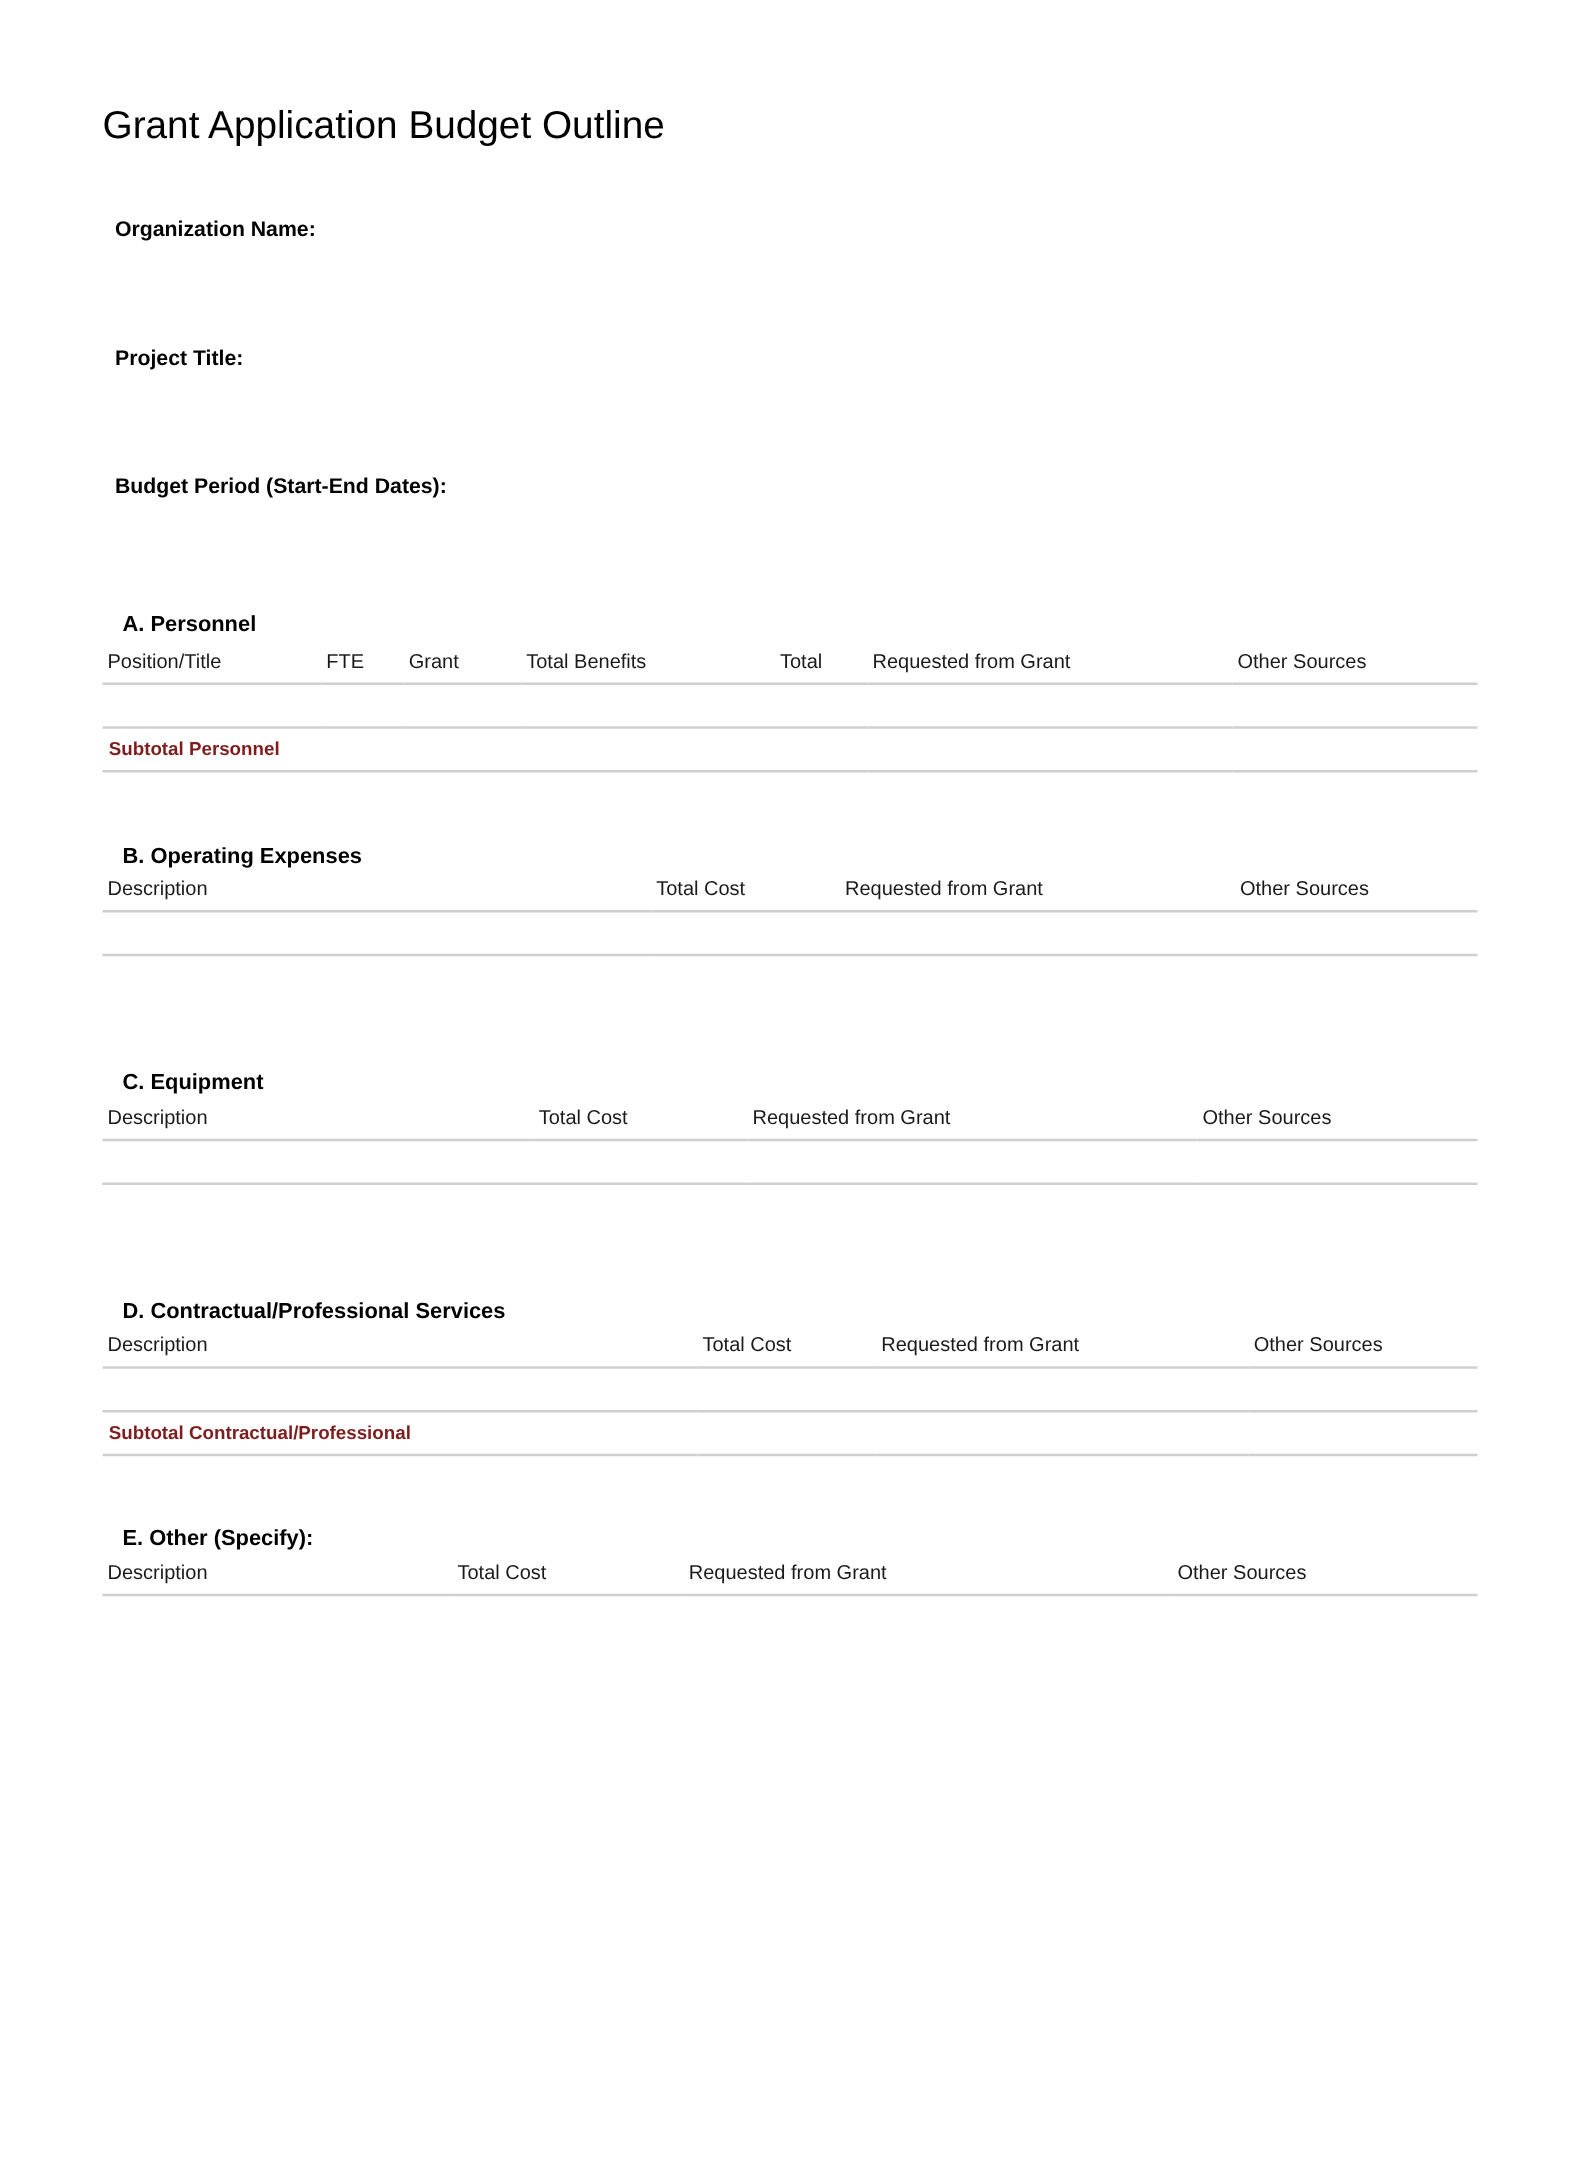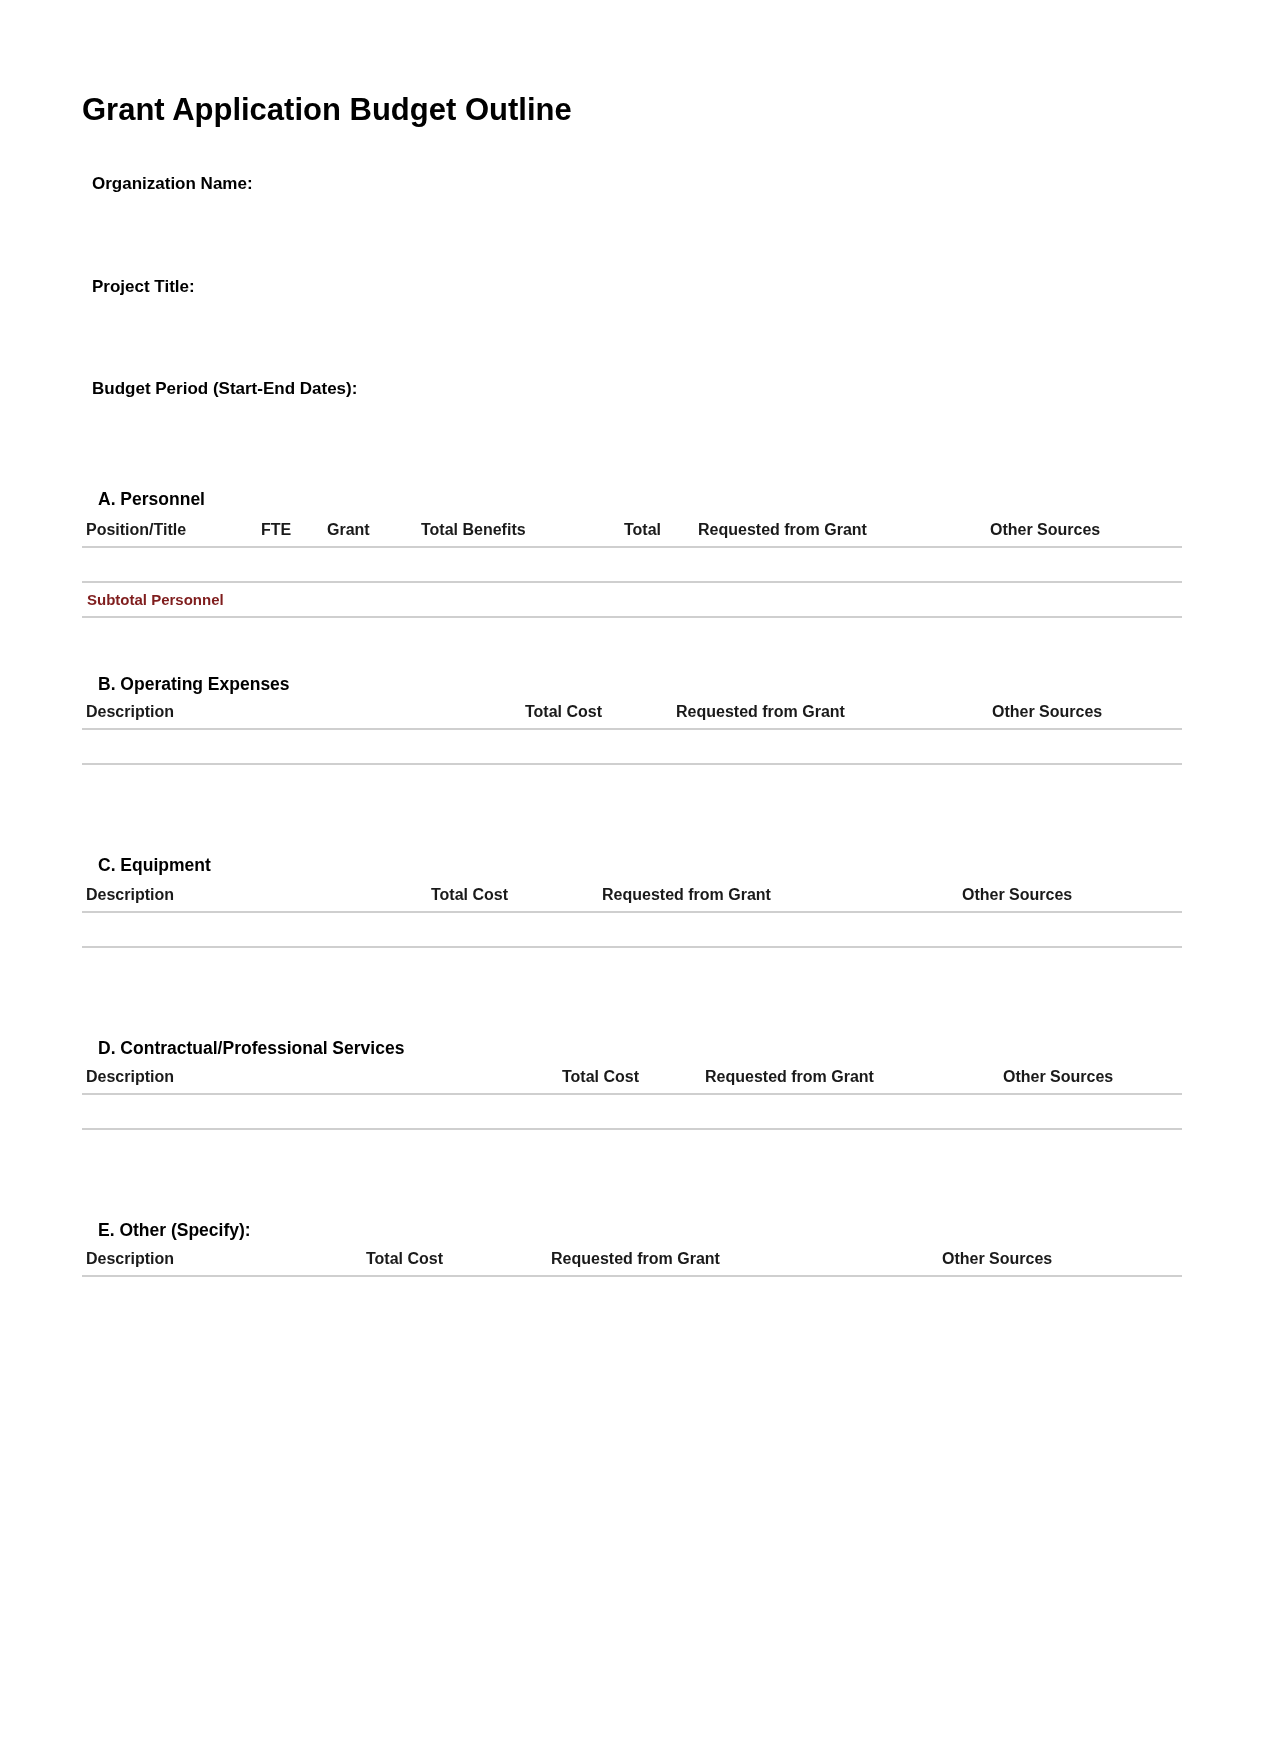--- a/index.html
+++ b/index.html
@@ -2,43 +2,43 @@
 <html><head>
 <meta charset="utf-8">
 <style>
   html, body { margin: 0; padding: 0; background: #ffffff; }
   body {
     width: 1263px; height: 1745px; position: relative; overflow: hidden;
     font-family: "Liberation Sans", sans-serif; color: #111;
   }
   .page { position: absolute; left: 82px; top: 0; width: 1100px; }
   .title {
-    position: absolute; left: 0; top: 92px; margin: 0;
-    font-size: 31px; font-weight: bold; color: #000; line-height: 36px; white-space: nowrap;
+    position: absolute; left: 0; top: 82px; margin: 0;
+    font-size: 31px; font-weight: normal; color: #000; line-height: 36px; white-space: nowrap;
   }
   .field-label {
     position: absolute; left: 0; margin: 10px;
     font-size: 17px; font-weight: bold; color: #000; line-height: 20px; white-space: nowrap;
   }
   .field-value {
     position: absolute; left: 0; width: 1100px; height: 40px;
     border: none; background: transparent; outline: none;
     font-family: "Liberation Sans", sans-serif; font-size: 16px; padding: 0;
   }
   .section { position: absolute; left: 0; width: 1100px; }
   .section-heading {
     margin: 16px; height: 20px; line-height: 20px;
     font-size: 17.5px; font-weight: bold; color: #000; white-space: nowrap;
   }
   table.budget {
     position: absolute; left: 0; width: 1100px; border-collapse: collapse; table-layout: fixed;
   }
   table.budget td, table.budget th {
     height: 33px; padding: 0 0 0 4px; border-bottom: 2px solid #cfcfcf;
-    font-size: 16px; font-weight: bold; text-align: left; color: #1a1a1a; white-space: nowrap;
+    font-size: 16px; font-weight: normal; text-align: left; color: #1a1a1a; white-space: nowrap;
     vertical-align: middle;
   }
   table.budget th { padding-top: 0; }
   table.budget tr.subtotal td { font-weight: bold; font-size: 15px; color: #7f1d1d; padding-left: 5px; }
 </style>
 </head>
 <body>
 
 <div class="page">
 
@@ -158,20 +158,23 @@
         <th>Total Cost</th>
         <th>Requested from Grant</th>
         <th>Other Sources</th>
       </tr>
       <tr>
         <td></td>
         <td></td>
         <td></td>
         <td></td>
       </tr>
+      <tr class="subtotal">
+        <td colspan="4">Subtotal Contractual/Professional</td>
+      </tr>
     </tbody>
       </table>
   </div>
 
   <div class="section" style="top:1204px">
     <h2 class="section-heading">E. Other (Specify):</h2>
     <table class="budget" style="top:38px">
       <colgroup>
         <col style="width:280px">
           <col style="width:185px">

